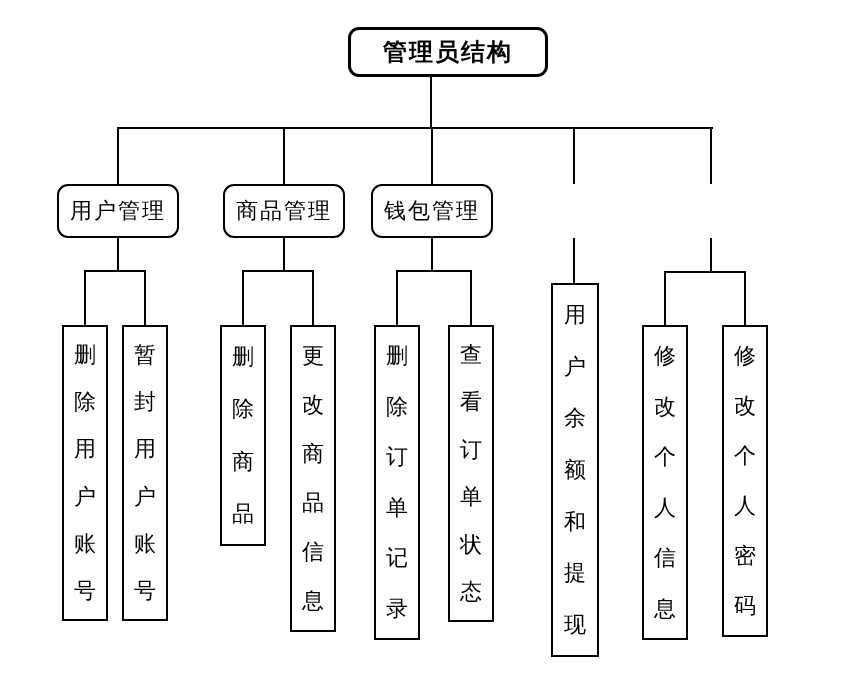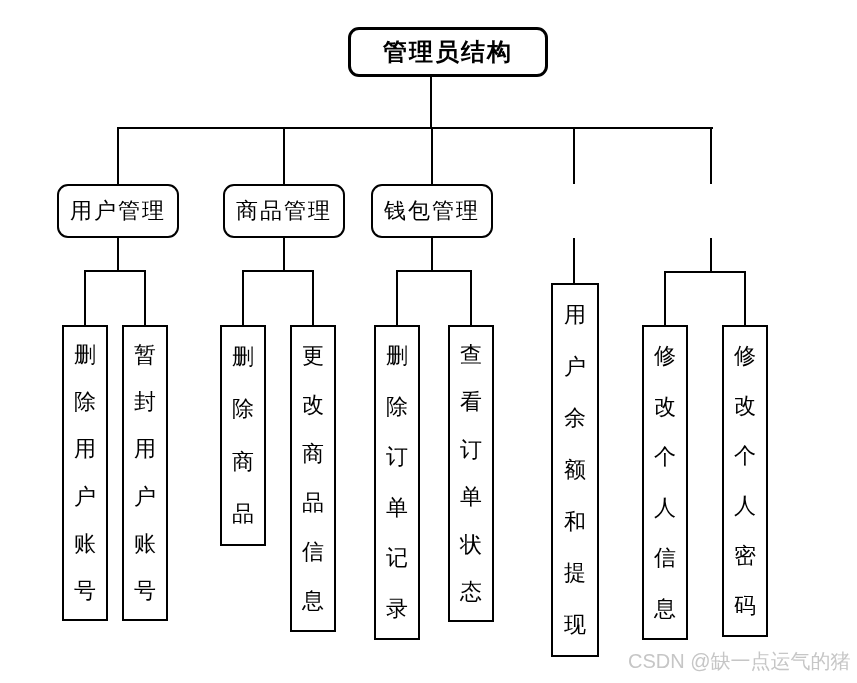--- a/index.html
+++ b/index.html
@@ -177,15 +177,14 @@
     <span class="vtext">
         <span>修</span>
         <span>改</span>
         <span>个</span>
         <span>人</span>
         <span>密</span>
         <span>码</span>
       </span>
   </div>
 
-  <div class="watermark">CSDN @缺一点运气的猪</div>
 
 </div>
 
 </body></html>

